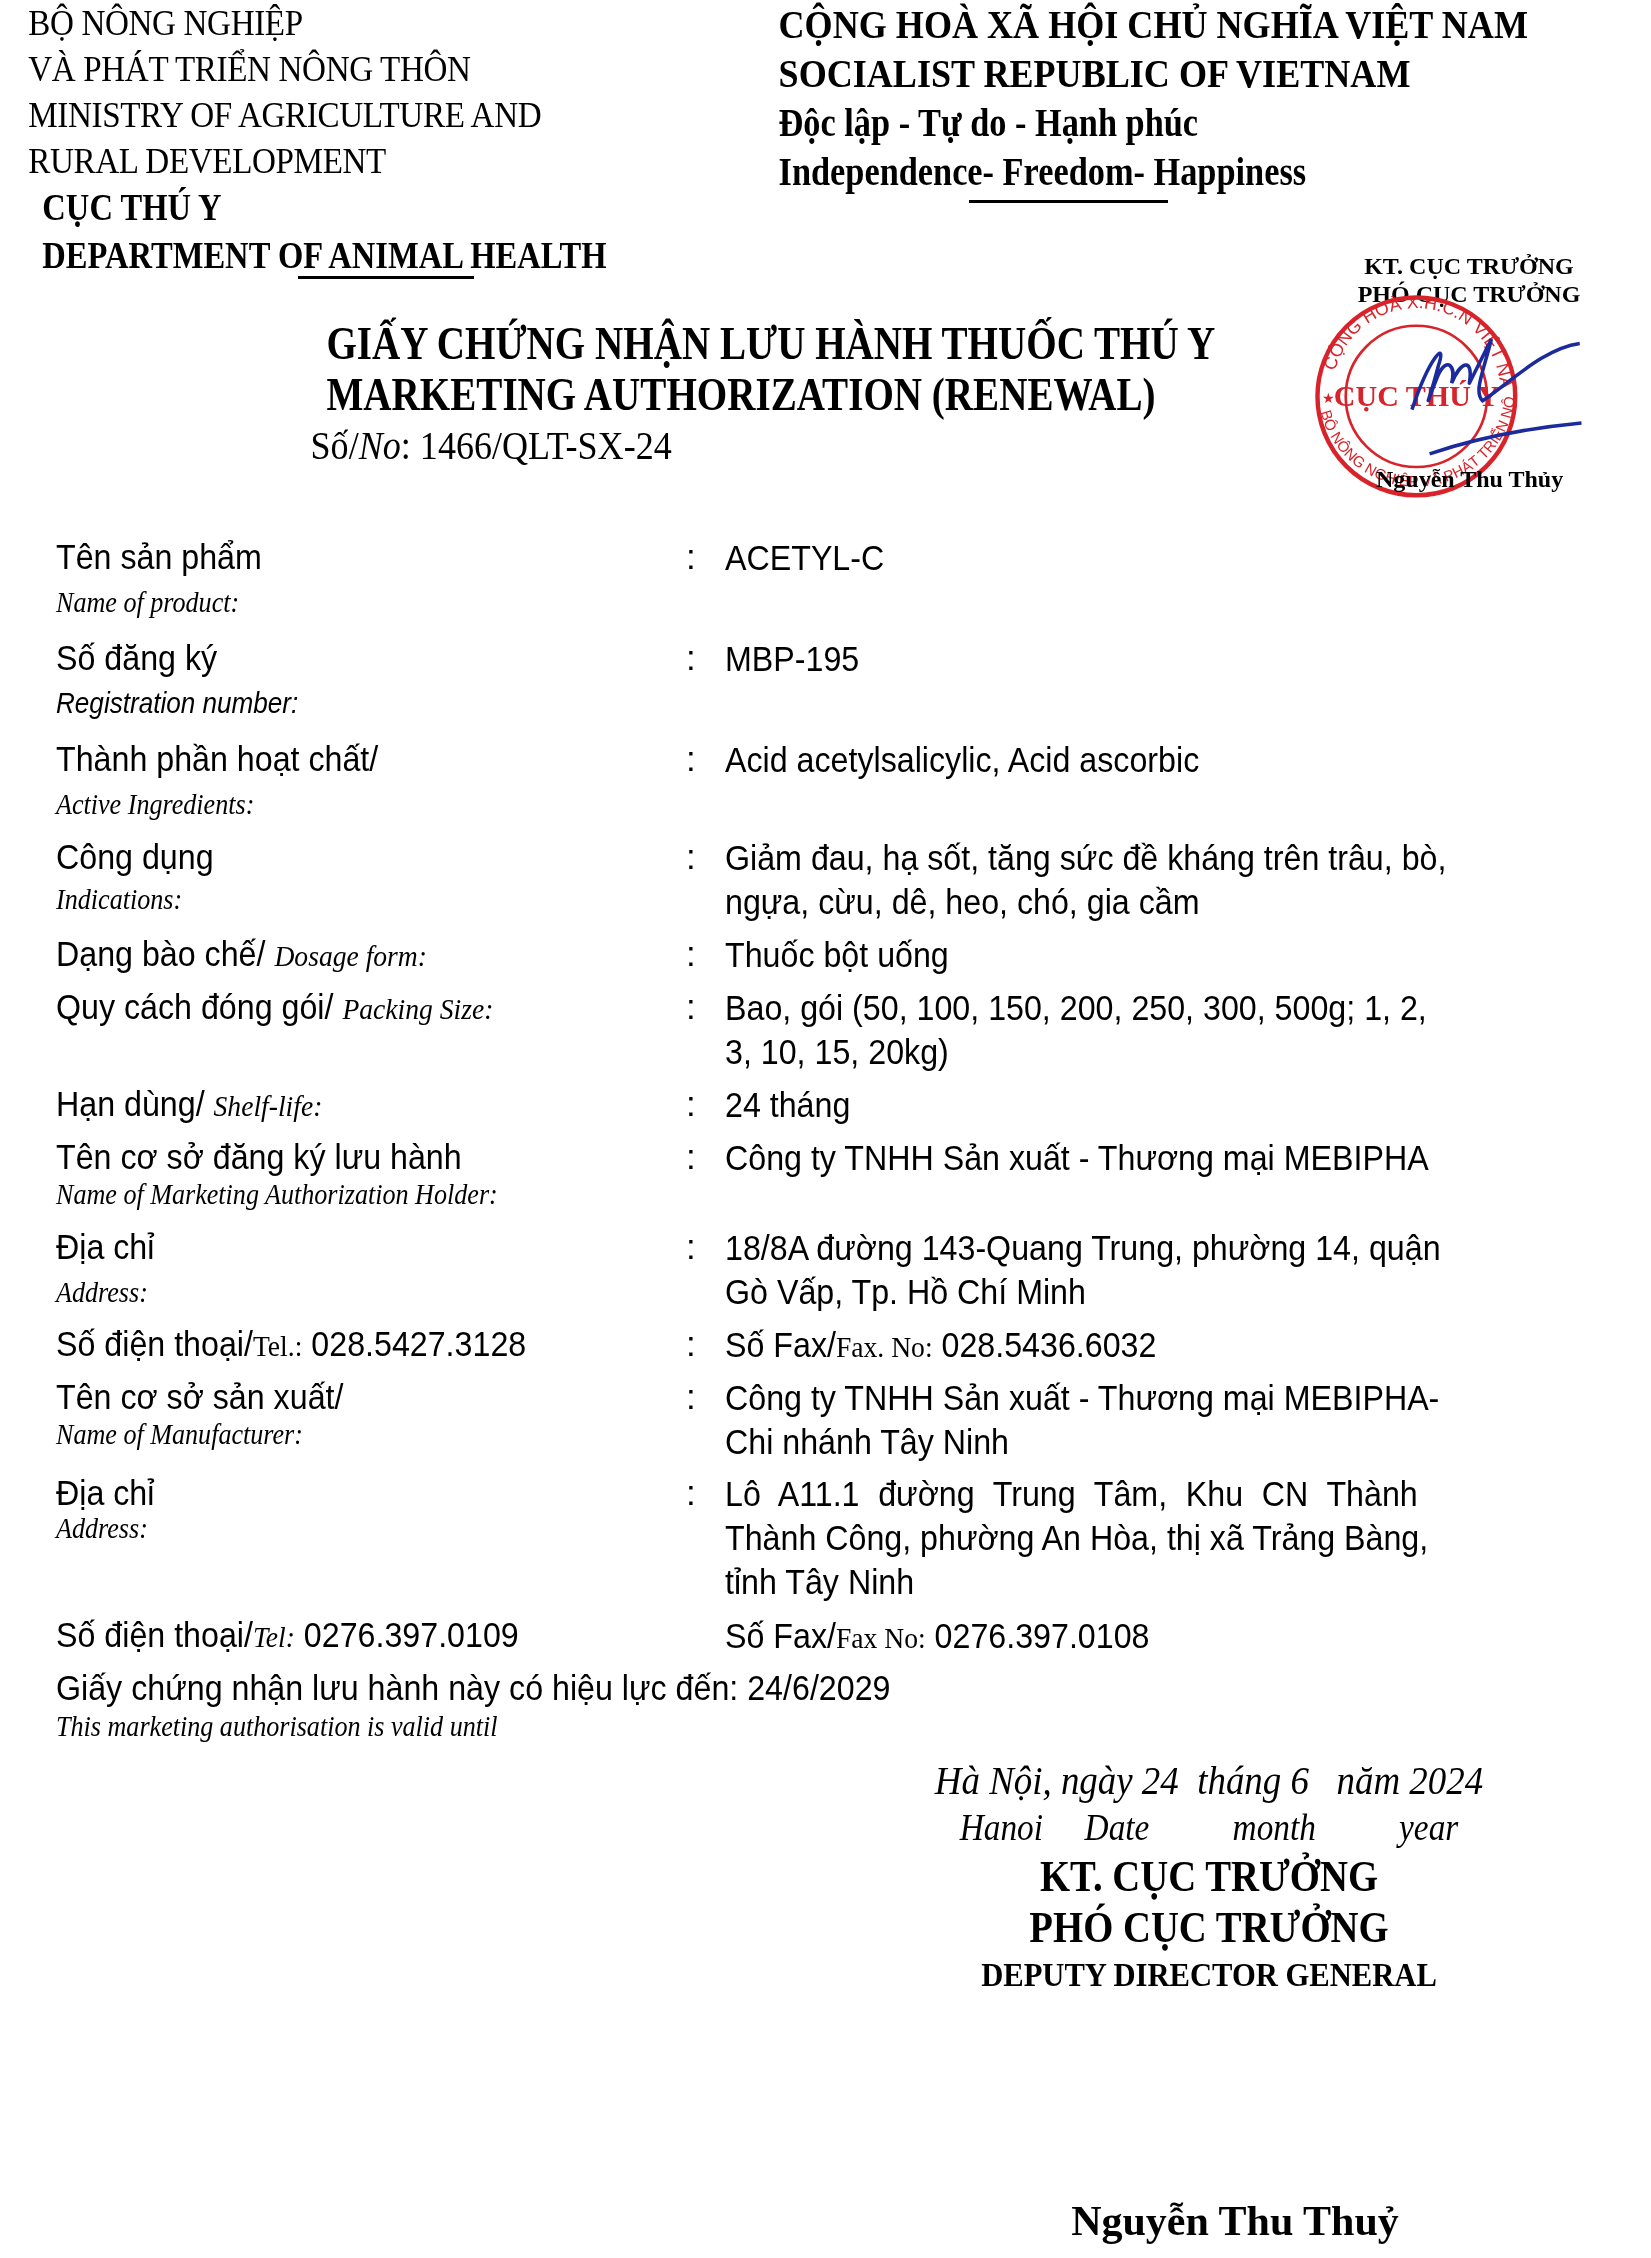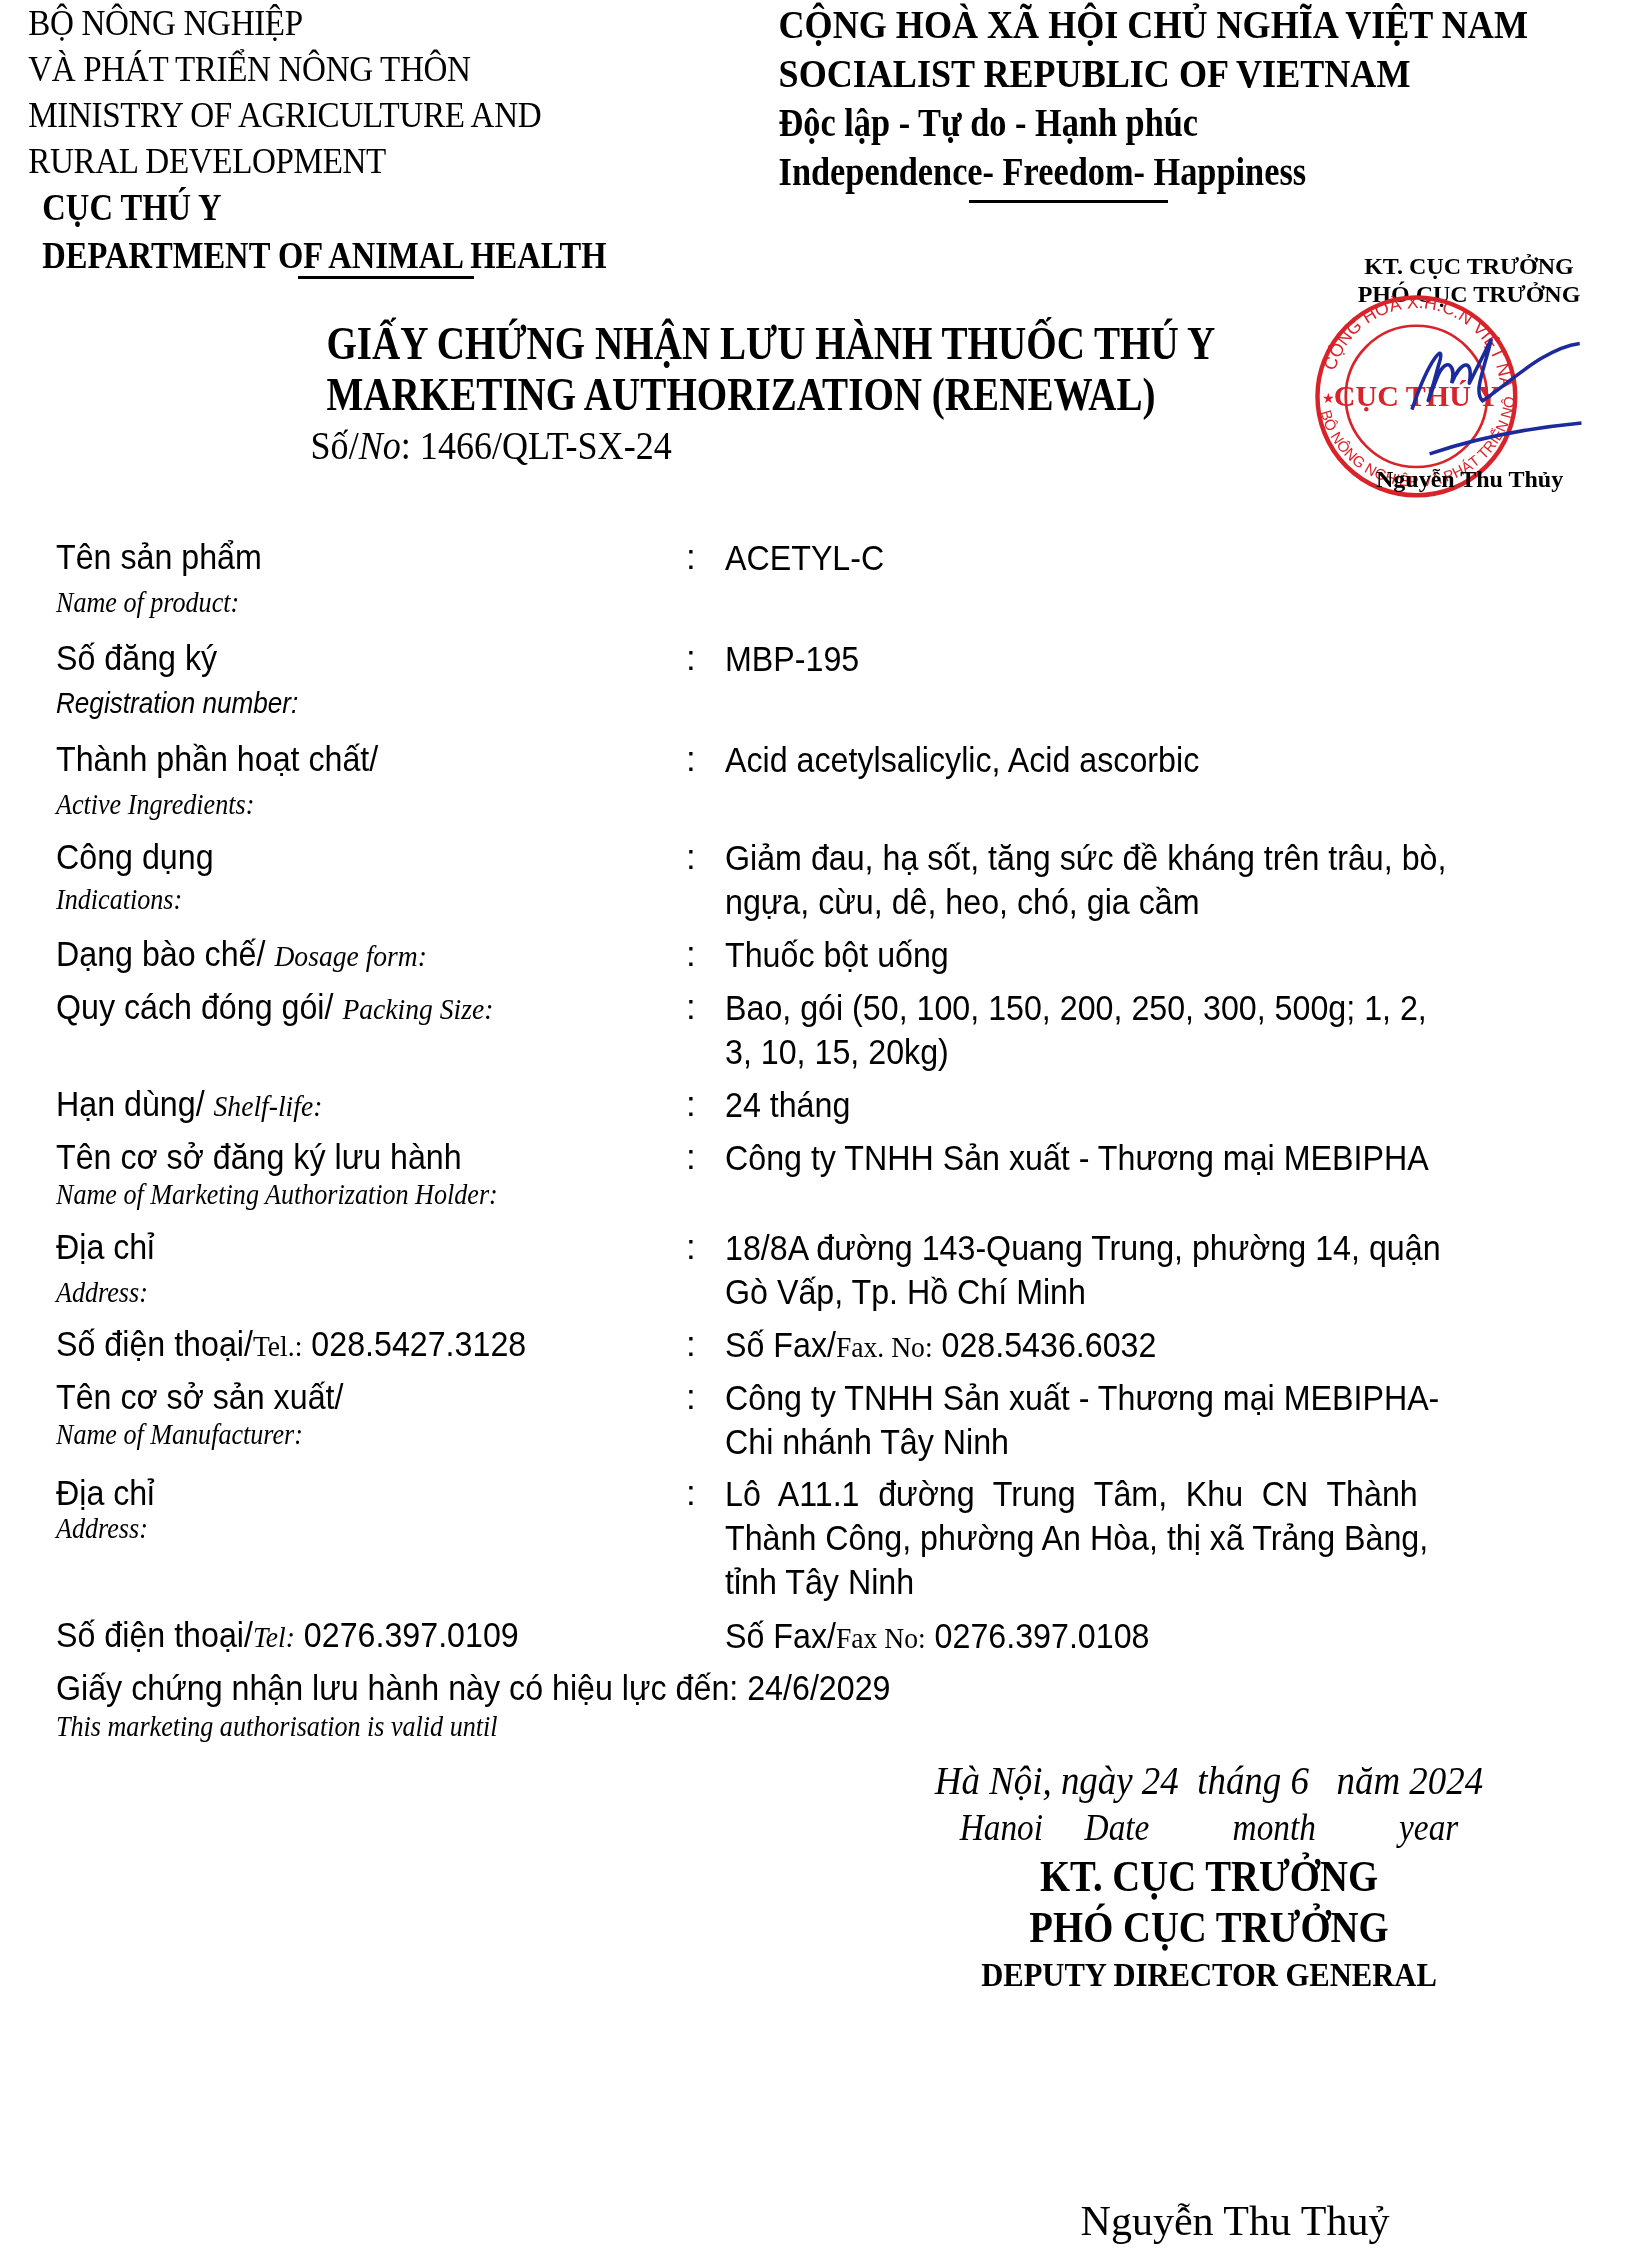--- a/index.html
+++ b/index.html
@@ -40,21 +40,21 @@
   .it { font-family:"Liberation Serif","DejaVu Serif",serif; font-style:italic; font-size:30px; }
   .smserif { font-family:"Liberation Serif","DejaVu Serif",serif; font-size:30px; }
   .bold { font-weight:normal; }
 
   
   #sig { left:865px; top:1756px; width:688px; text-align:center; }
   #sig .d1 { font-style:italic; font-size:41px; line-height:49px; transform:scaleX(0.9); white-space:pre; }
   #sig .d2 { font-style:italic; font-size:37px; line-height:46px; transform:scaleX(0.9); white-space:pre; }
   #sig .k { font-weight:bold; font-size:44px; line-height:51px; transform:scaleX(0.88); }
   #sig .dg { font-weight:bold; font-size:34px; line-height:44px; transform:scaleX(0.9); }
-  #signer { left:988px; top:2197px; width:494px; text-align:center; font-weight:normal; font-size:42px; line-height:49px; }
+  #signer { left:988px; top:2197px; width:494px; text-align:center; font-weight:bold; font-size:42px; line-height:49px; }
 </style>
 </head>
 <body>
 
 <div id="hdr-left" class="abs serif">
   <div class="l">BỘ NÔNG NGHIỆP</div>
   <div class="l">VÀ PHÁT TRIỂN NÔNG THÔN</div>
   <div class="l">MINISTRY OF AGRICULTURE AND</div>
   <div class="l">RURAL DEVELOPMENT</div>
   <div class="b">CỤC THÚ Y</div>

